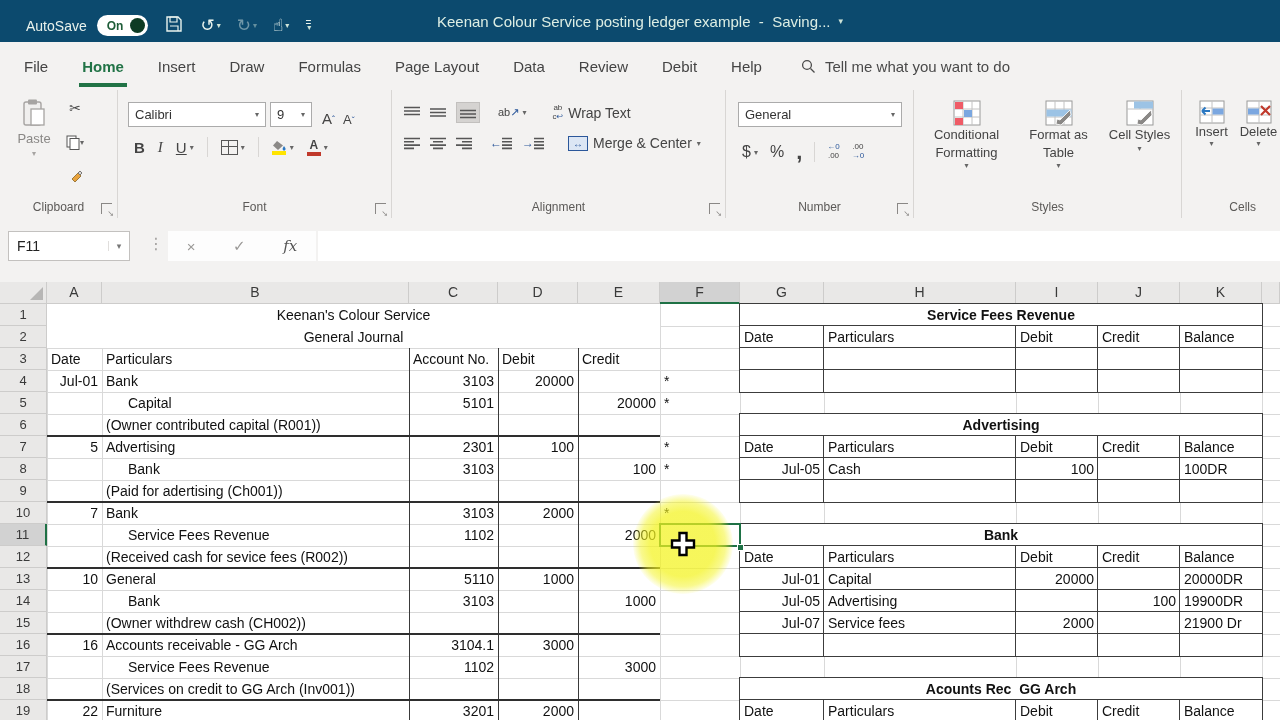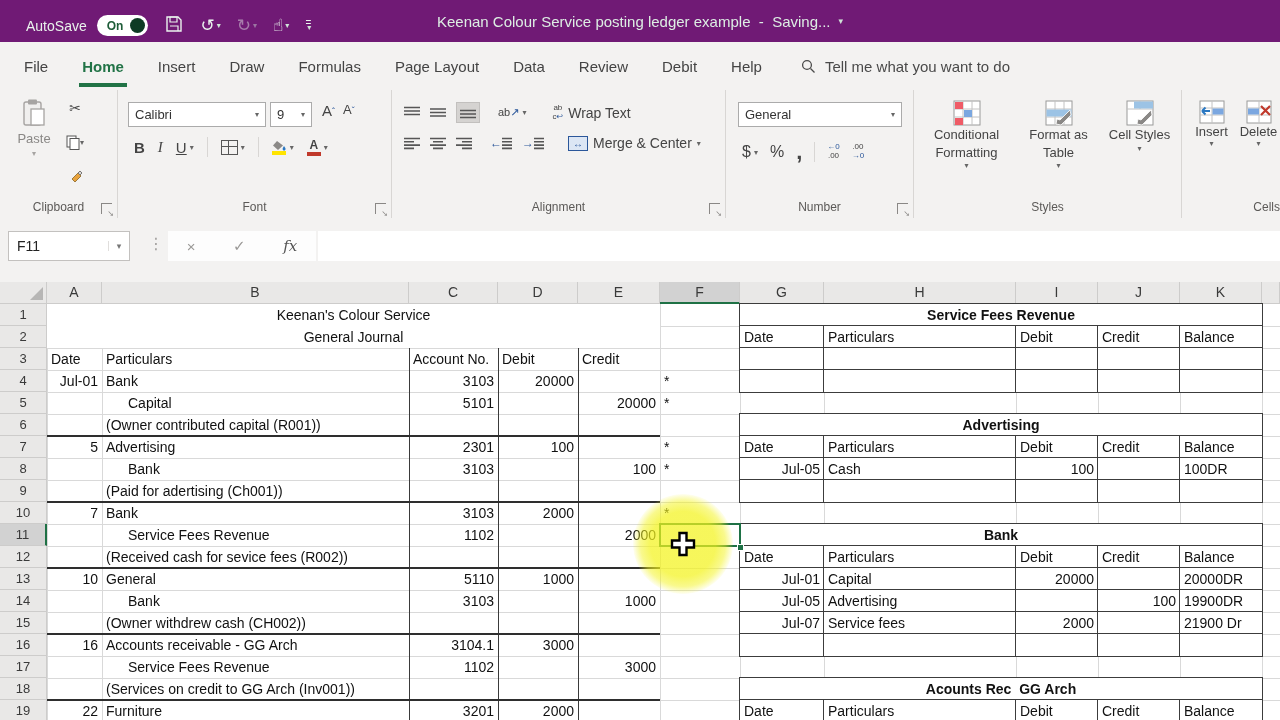--- a/index.html
+++ b/index.html
@@ -1,19 +1,19 @@
 <!DOCTYPE html>
 <html><head>
 <meta charset="utf-8">
 <style>
   html,body{margin:0;padding:0;background:#000;}
   #stage{position:relative;width:1280px;height:720px;overflow:hidden;background:#f3f2f1;
          font-family:"Liberation Sans","DejaVu Sans",sans-serif;color:#333;}
   
-  #titlebar{position:absolute;left:0;top:0;width:1280px;height:51px;background:#701a75;
+  #titlebar{position:absolute;left:0;top:0;width:1280px;height:51px;background:#0c4a6e;
             display:flex;align-items:center;color:#e9f2ec;}
   #qat{display:flex;align-items:center;gap:16px;padding-left:26px;}
   .tb-label{font-size:14px;}
   #autosave-pill{display:flex;align-items:center;background:#fff;border-radius:11px;height:21px;
             padding:0 3px 0 10px;gap:7px;margin-left:10px;}
   #autosave-pill span{color:#1e5c38;font-size:12px;font-weight:bold;}
   #autosave-knob{width:15px;height:15px;border-radius:50%;background:#0d3b24;}
   .tbicon{font-size:17px;color:#eaf4ee;line-height:1;}
   .tbicon.dim{opacity:.45;}
   .tbcaret{font-size:8px;color:#cfe4d8;margin-left:2px;}
@@ -185,21 +185,21 @@
               </svg>
           </span>
         </div>
       </div>
       <div class="glabel">Clipboard</div>
       <div class="dlg"></div>
     </div>
 
     <div class="rgroup" style="width:274px;">
       <div class="gbody" style="flex-direction:column;padding:4px 10px 0;gap:10px;">
-        <div style="display:flex;gap:4px;align-items:flex-start;">
+        <div style="display:flex;gap:4px;align-items:flex-end;">
           <div class="combo" style="width:138px;">
             <span>Calibri</span>
             <span class="caret">▾</span>
           </div>
           <div class="combo" style="width:42px;">
             <span>9</span>
             <span class="caret">▾</span>
           </div>
           <span class="rbtn" style="font-size:15px;margin-left:6px;">
               <span>A</span>
@@ -393,21 +393,21 @@
           <svg width="26" height="24" viewBox="0 0 26 24">
               <rect x="1" y="1" width="24" height="22" fill="#fff" stroke="#9a9a9a"></rect>
               <path d="M1 8h24M1 15h24M13 1v22" stroke="#c2c2c2"></path>
               <rect x="2" y="8.5" width="11" height="6" fill="#7ba7e0"></rect>
               <path d="M15 6l9 9m0-9l-9 9" stroke="#c0392b" stroke-width="2.2"></path>
             </svg>
           <span>Delete</span>
           <span class="caret">▾</span>
         </div>
       </div>
-      <div class="glabel" style="text-align:right;padding-right:0;">Cells</div>
+      <div class="glabel" style="text-align:right;padding-right:24px;">Cells</div>
     </div>
   </div>
 
   <div id="fbar">
     <div id="namebox">
       <span class="nb-text">F11</span>
       <span class="nb-caret">▾</span>
     </div>
     <span id="fbdots">⋮</span>
     <div id="fbtns">

